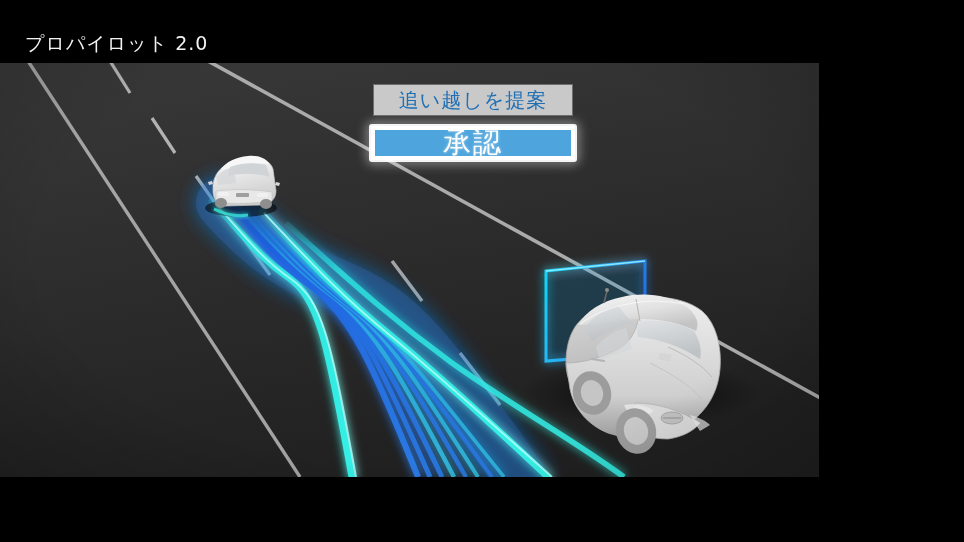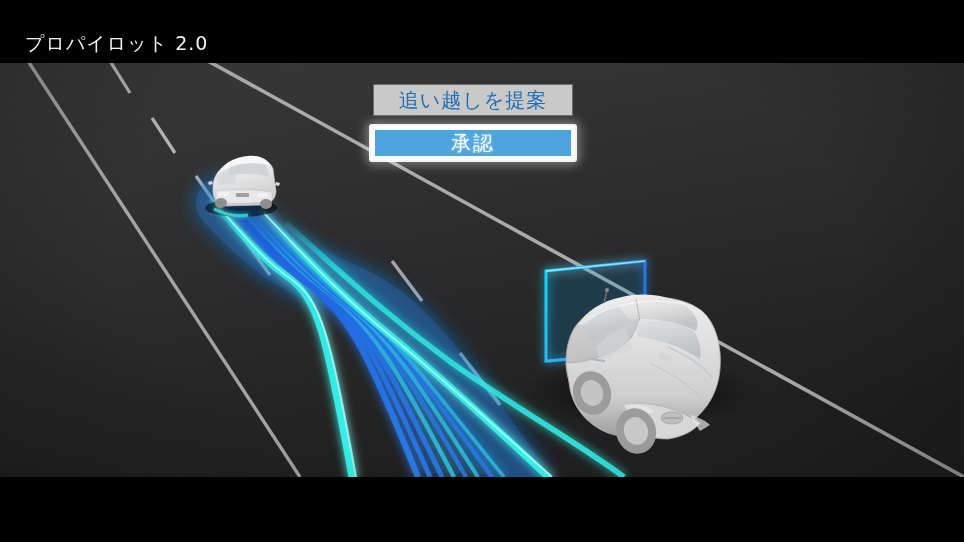--- a/index.html
+++ b/index.html
@@ -26,21 +26,21 @@
   }
 
   
   .captionbar{
     position:absolute;left:0;top:477px;width:964px;height:65px;
     background:#000;z-index:40;
   }
 
   
   .scene{
-    position:absolute;left:0;top:63px;width:964px;height:414px;
+    position:absolute;left:0;top:63px;width:819px;height:414px;
     overflow:hidden;
     background:
       radial-gradient(ellipse 900px 520px at 62% 10%, #3a3a3a 0%, #303030 32%, #262626 62%, #1d1d1d 100%);
     z-index:5;
   }
   .scene-vignette{
     position:absolute;inset:0;
     background:
       radial-gradient(ellipse 820px 470px at 50% 45%, rgba(0,0,0,0) 45%, rgba(0,0,0,0.45) 100%);
     pointer-events:none;
@@ -309,21 +309,21 @@
                 box-sizing:border-box;z-index:30;">
       <span style="font-family:'DejaVu Sans','Liberation Sans',sans-serif;
                    font-size:20px;color:#1f6fb5;letter-spacing:1px;line-height:1;">追い越しを提案</span>
     </div>
 
     <div style="position:absolute;left:371px;top:63px;width:204px;height:34px;
                 border:4px solid #ffffff;box-sizing:border-box;
                 background:#4ea5dd;display:flex;align-items:center;justify-content:center;
                 z-index:31;">
       <span style="font-family:'DejaVu Sans','Liberation Sans',sans-serif;
-                   font-size:20px;color:#ffffff;letter-spacing:2px;line-height:1;
+                   font-size:28px;color:#ffffff;letter-spacing:2px;line-height:1;
                    text-shadow:0 0 3px rgba(255,255,255,0.55);">承認</span>
     </div>
 
   </div>
 
   <div class="titlebar">
     <div class="title-text">プロパイロット 2.0</div>
   </div>
 
   <div class="captionbar">

